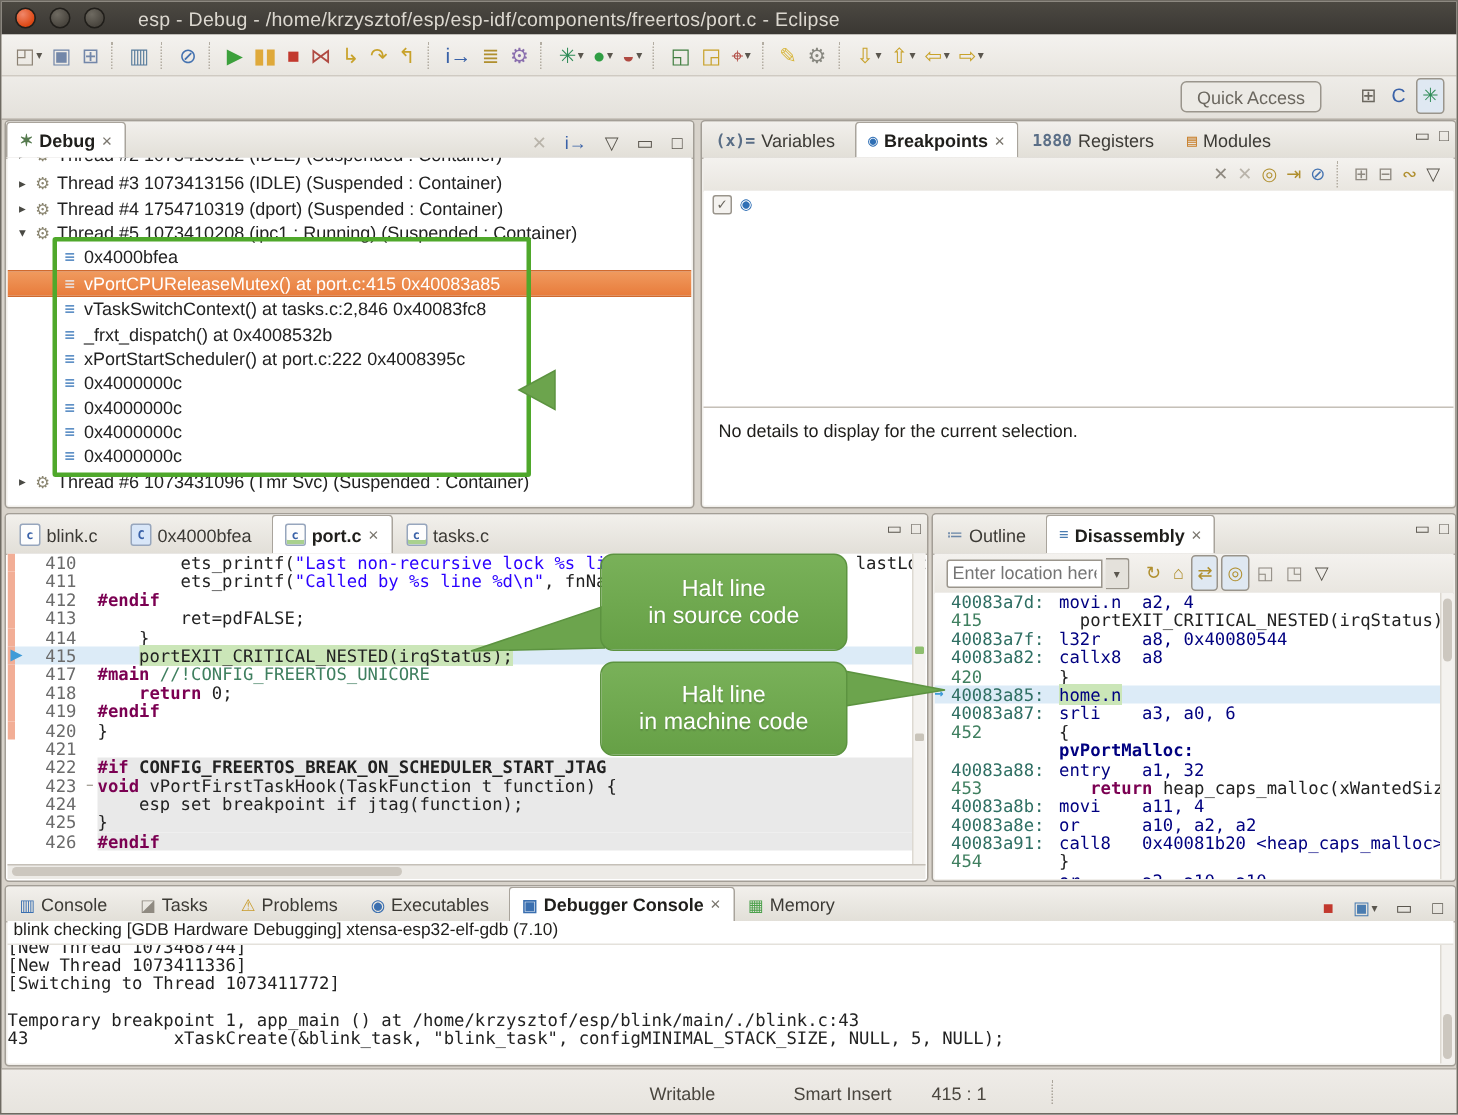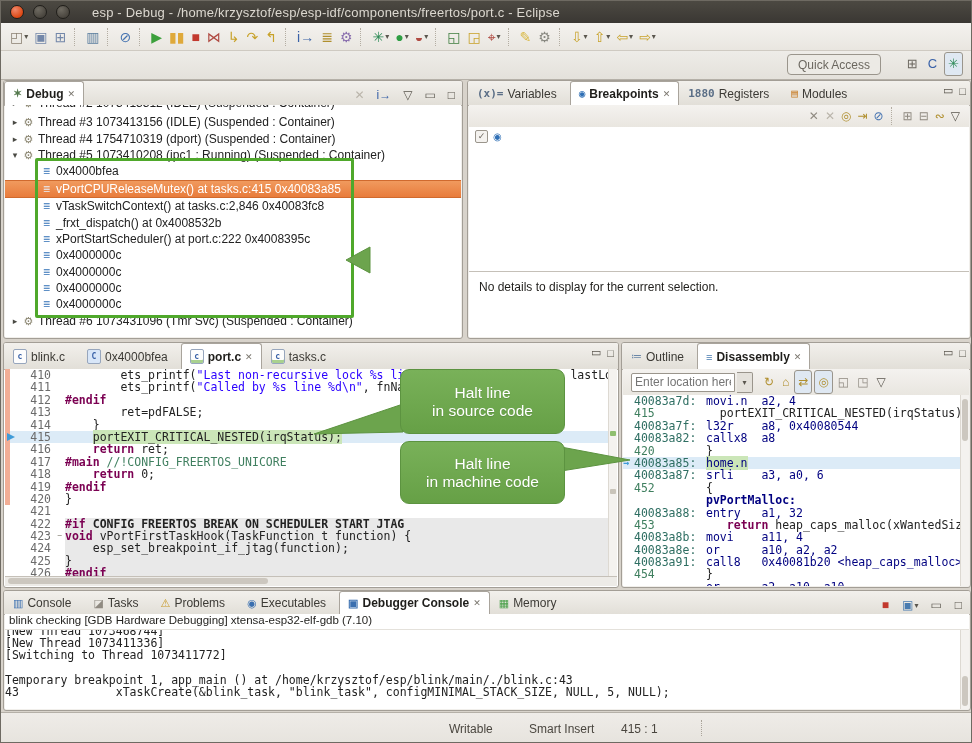--- a/index.html
+++ b/index.html
@@ -375,21 +375,21 @@
 
         <div class="drow frame">
           <span class="exp"></span>
           <span class="ticn"></span>
           <span class="dlabel">0x4000bfea</span>
         </div>
 
         <div class="drow frame selected">
           <span class="exp"></span>
           <span class="ticn"></span>
-          <span class="dlabel">vPortCPUReleaseMutex() at tasks.c:415 0x40083a85</span>
+          <span class="dlabel">vPortCPUReleaseMutex() at port.c:415 0x40083a85</span>
         </div>
 
         <div class="drow frame">
           <span class="exp"></span>
           <span class="ticn"></span>
           <span class="dlabel">vTaskSwitchContext() at tasks.c:2,846 0x40083fc8</span>
         </div>
 
         <div class="drow frame">
           <span class="exp"></span>
@@ -553,21 +553,20 @@
         <span>□</span>
       </div>
     </div>
     <div class="code-area">
         <div class="cl "><span class="gut diff"></span><span class="ln">410</span><span class="fold"></span><span class="txt"><span class="">        ets_printf(</span><span class="str">"Last non-recursive lock %s line %d\n"</span><span class="">, lastLockedFn, lastLockedLine);</span></span></div>
         <div class="cl "><span class="gut diff"></span><span class="ln">411</span><span class="fold"></span><span class="txt"><span class="">        ets_printf(</span><span class="str">"Called by %s line %d\n"</span><span class="">, fnName, line);</span></span></div>
         <div class="cl "><span class="gut diff"></span><span class="ln">412</span><span class="fold"></span><span class="txt"><span class="kw">#endif</span></span></div>
         <div class="cl "><span class="gut diff"></span><span class="ln">413</span><span class="fold"></span><span class="txt"><span class="">        ret=pdFALSE;</span></span></div>
         <div class="cl "><span class="gut diff"></span><span class="ln">414</span><span class="fold"></span><span class="txt"><span class="">    }</span></span></div>
         <div class="cl halt"><span class="gut diff arrow"></span><span class="ln">415</span><span class="fold"></span><span class="txt"><span class="">    </span><span class="hlg">portEXIT_CRITICAL_NESTED(irqStatus);</span></span></div>
-        <div class="cl "><span class="gut diff"></span><span class="ln">416</span><span class="fold"></span><span class="txt"><span class="">    </span><span class="kw">return</span><span class=""> ret;</span></span></div>
         <div class="cl "><span class="gut diff"></span><span class="ln">417</span><span class="fold"></span><span class="txt"><span class="kw">#main</span><span class=""> </span><span class="com">//!CONFIG_FREERTOS_UNICORE</span></span></div>
         <div class="cl "><span class="gut diff"></span><span class="ln">418</span><span class="fold"></span><span class="txt"><span class="">    </span><span class="kw">return</span><span class=""> 0;</span></span></div>
         <div class="cl "><span class="gut diff"></span><span class="ln">419</span><span class="fold"></span><span class="txt"><span class="kw">#endif</span></span></div>
         <div class="cl "><span class="gut diff"></span><span class="ln">420</span><span class="fold"></span><span class="txt"><span class="">}</span></span></div>
         <div class="cl "><span class="gut "></span><span class="ln">421</span><span class="fold"></span><span class="txt"></span></div>
         <div class="cl gray"><span class="gut "></span><span class="ln">422</span><span class="fold"></span><span class="txt"><span class="kw">#if</span><span class="bold"> CONFIG_FREERTOS_BREAK_ON_SCHEDULER_START_JTAG</span></span></div>
         <div class="cl gray"><span class="gut "></span><span class="ln">423</span><span class="fold">−</span><span class="txt"><span class="kw">void</span><span class=""> vPortFirstTaskHook(TaskFunction_t function) {</span></span></div>
         <div class="cl gray"><span class="gut "></span><span class="ln">424</span><span class="fold"></span><span class="txt"><span class="">    esp_set_breakpoint_if_jtag(function);</span></span></div>
         <div class="cl gray"><span class="gut "></span><span class="ln">425</span><span class="fold"></span><span class="txt"><span class="">}</span></span></div>
         <div class="cl gray"><span class="gut "></span><span class="ln">426</span><span class="fold"></span><span class="txt"><span class="kw">#endif</span></span></div>
@@ -738,21 +737,21 @@
 
           <div class="con-line">43              xTaskCreate(&amp;blink_task, "blink_task", configMINIMAL_STACK_SIZE, NULL, 5, NULL);</div>
         </div>
     </div>
     <div class="con-scroll">
         <div class="thumb"></div>
       </div>
   </div>
 
   <div class="statusbar">
-    <span class="sb-item" style="left:448px;">Writable</span>
+    <span class="sb-item" style="left:432px;">Writable</span>
     <span class="sb-item" style="left:528px;">Smart Insert</span>
     <span class="sb-item" style="left:620px;">415 : 1</span>
     <span class="sb-grip" style="left:700px;"></span>
   </div>
 
   <div class="stackbox" style="left:34px;top:157px;width:313px;height:154px;"></div>
   <svg class="overlay-svg" width="972" height="743" viewBox="0 0 972 743">
     <polygon points="345,259 369,246 369,272" fill="#6ca44d" stroke="#5c9340" stroke-width="1"></polygon>
     <polygon points="313,433 402,403 402,431" fill="#6ca44d" stroke="#5c9340" stroke-width="1"></polygon>
     <polygon points="629,459 560,446 560,470" fill="#6ca44d" stroke="#5c9340" stroke-width="1"></polygon>

